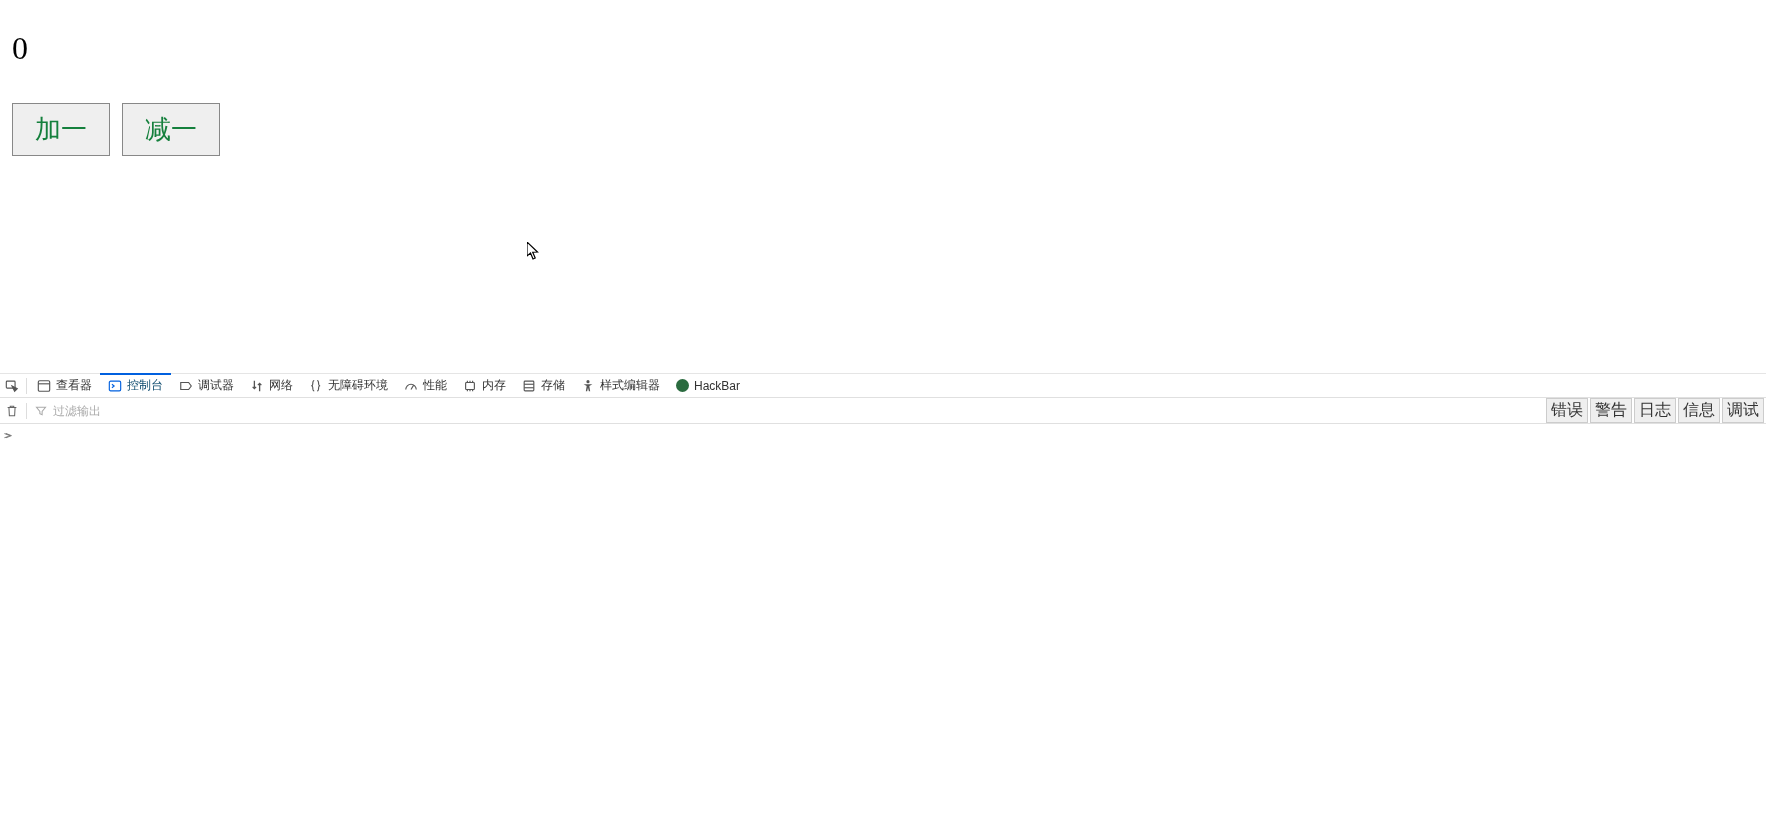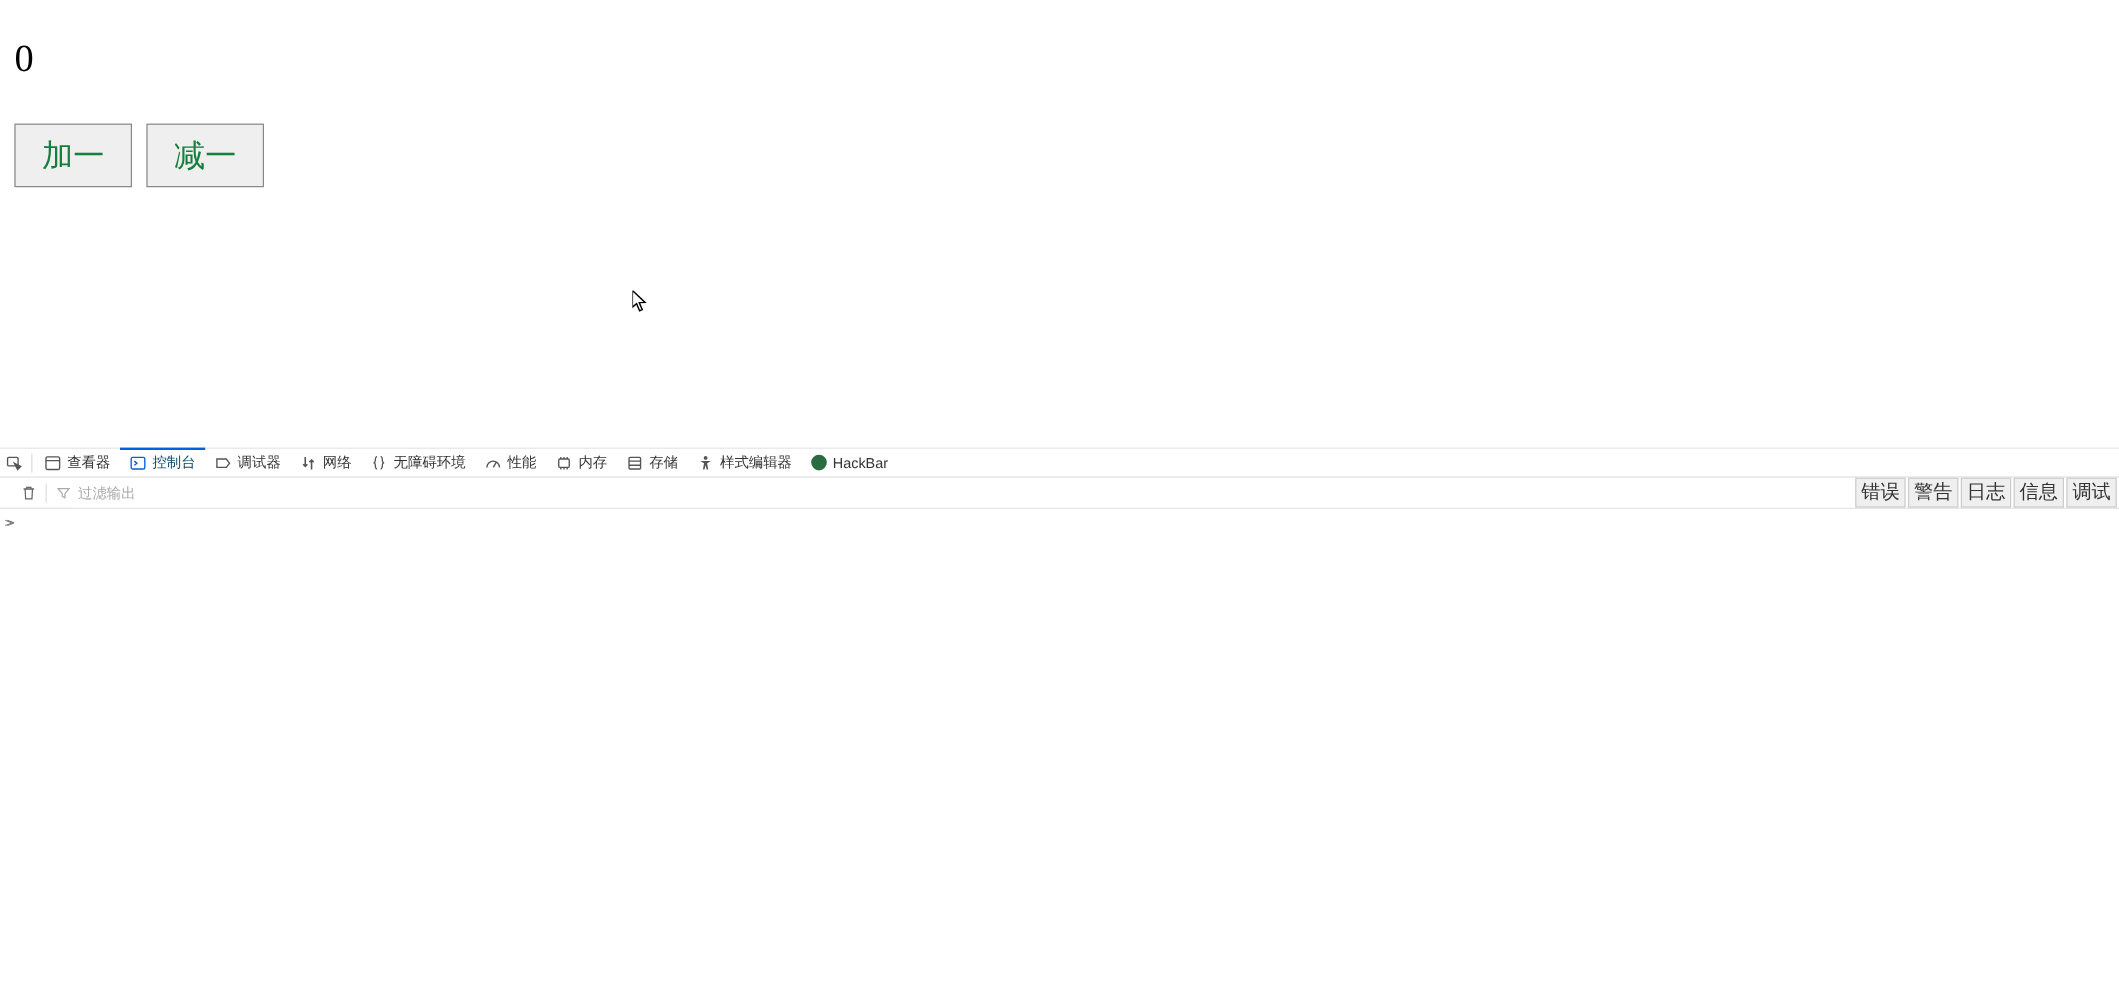--- a/index.html
+++ b/index.html
@@ -127,21 +127,20 @@
       background: #2a6b3f;
       flex-shrink: 0;
     }
 
     .devtools-filterbar {
       display: flex;
       align-items: center;
       height: 26px;
       border-bottom: 1px solid #e0e0e0;
       font-size: 12px;
-      padding-left: 12px;
     }
 
     .trash-btn {
       width: 24px;
       height: 26px;
       display: flex;
       align-items: center;
       justify-content: center;
       cursor: pointer;
     }

